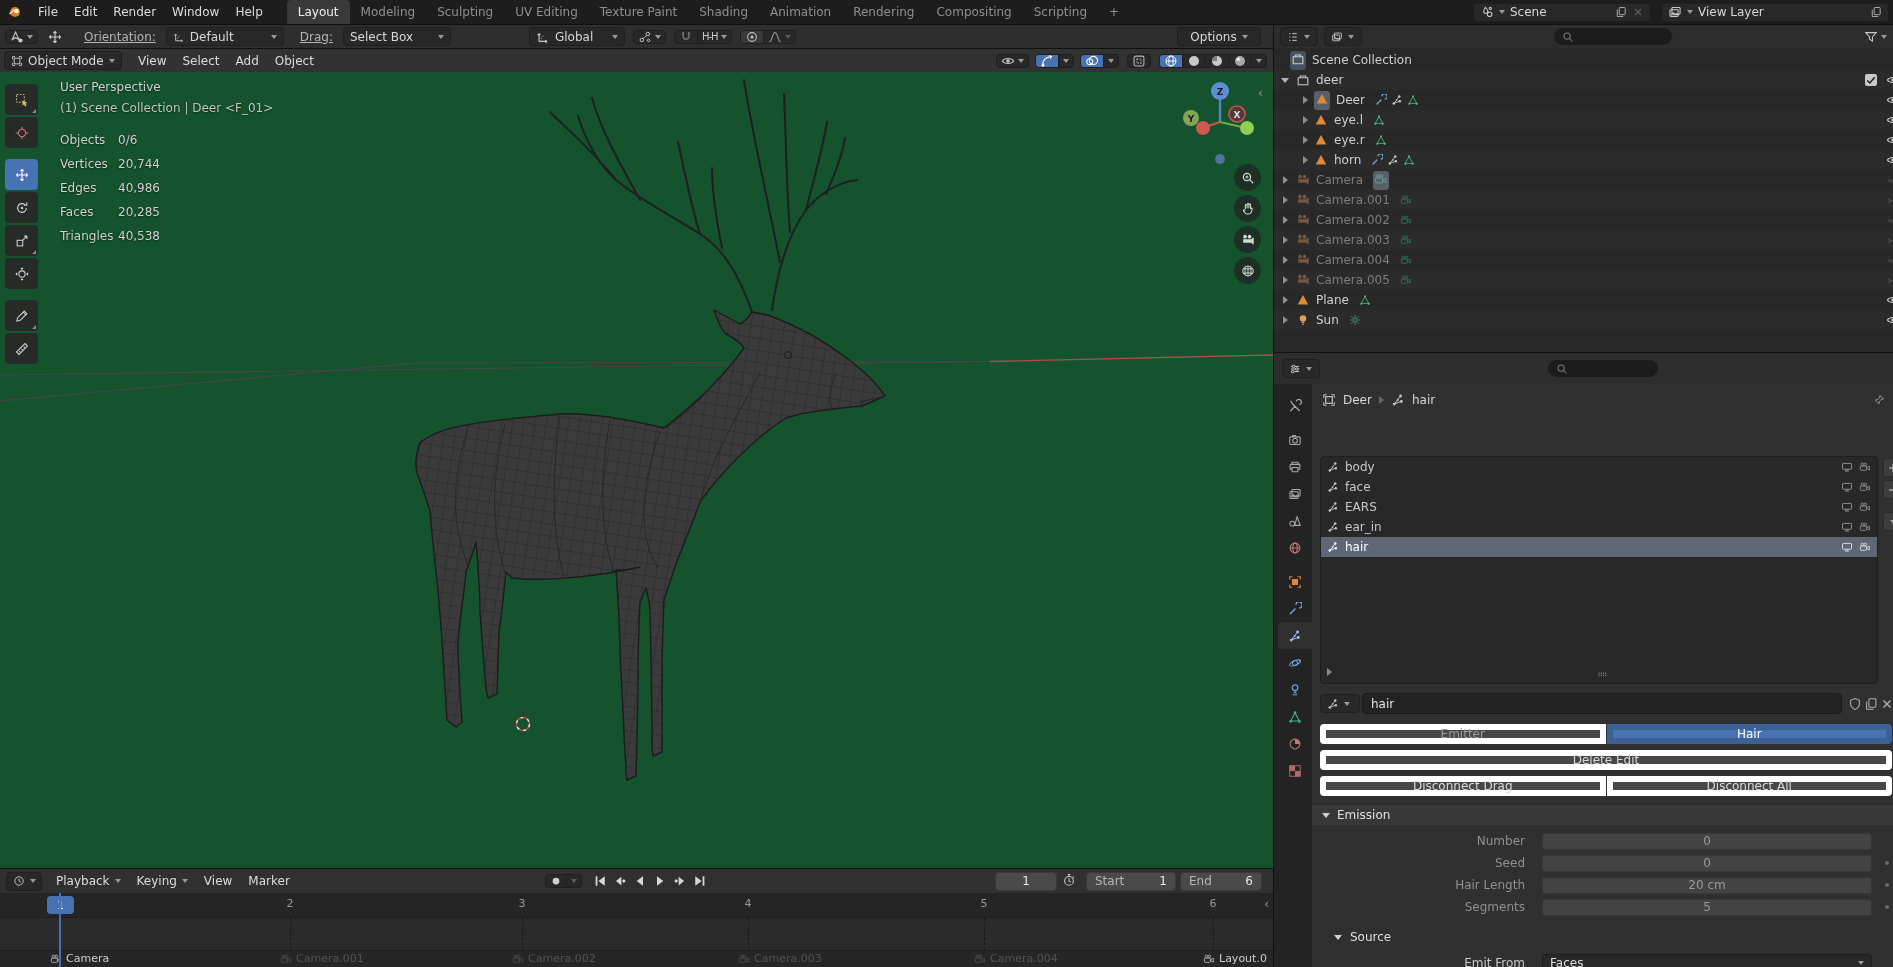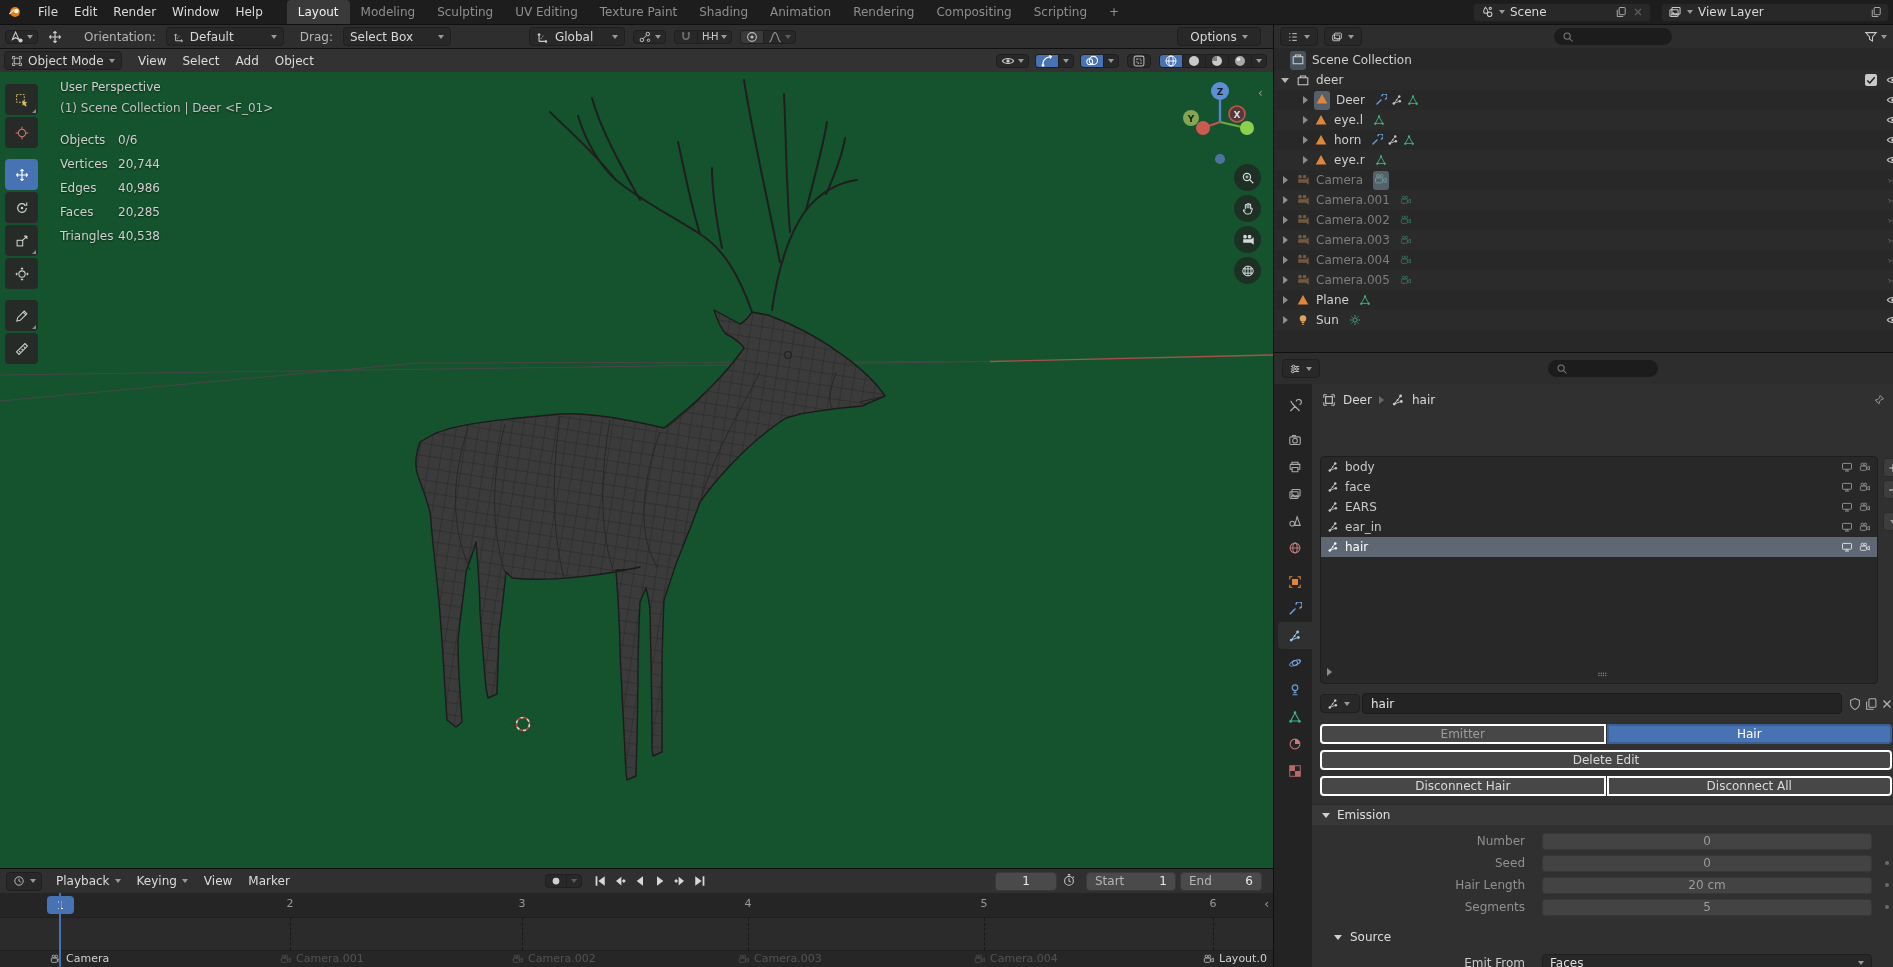--- a/index.html
+++ b/index.html
@@ -18,21 +18,21 @@
   #outliner { position:absolute; left:1274px; top:25px; width:619px; height:327px; background:#282828; overflow:hidden; }
   #properties { position:absolute; left:1274px; top:353px; width:619px; height:614px; background:#303030; overflow:hidden; }
 
   
   .menu-item { padding:0 8px; height:20px; display:flex; align-items:center; color:#dcdcdc; border-radius:3px; }
   .wtab { padding:0 11px; height:24px; display:flex; align-items:center; color:#8f8f8f; font-size:12px; }
   .wtab.active { background:#3a3a3a; color:#f0f0f0; border-radius:4px 4px 0 0; }
   .dd { background:#282828; border:1px solid #1f1f1f; border-radius:4px; height:19px; display:flex; align-items:center; gap:5px; padding:0 6px; color:#d8d8d8; }
   .caret { width:0; height:0; border-left:3.5px solid transparent; border-right:3.5px solid transparent; border-top:4px solid #9a9a9a; flex:none; }
   .caret.dim { border-top-color:#5d5d5d; }
-  .lbl { color:#b5b5b5; }
+  .lbl { color:#b5b5b5;text-decoration:underline; }
   .hbtn { height:19px; border-radius:4px; display:flex; align-items:center; justify-content:center; padding:0 4px; background:transparent; }
   .seg { display:flex; background:#282828; border:1px solid #1f1f1f; border-radius:4px; overflow:hidden; height:14px; align-items:stretch; }
   .seg > div { display:flex; align-items:center; justify-content:center; padding:0 4px; border-right:1px solid #1f1f1f; }
   .seg > div:last-child { border-right:none; }
   .seg .on { background:#4772b3; }
   .tri-r { width:0; height:0; border-top:4px solid transparent; border-bottom:4px solid transparent; border-left:5px solid #8d8d8d; }
   .tri-d { width:0; height:0; border-left:4px solid transparent; border-right:4px solid transparent; border-top:5px solid #b5b5b5; }
 
   
   #toolcol { position:absolute; left:5px; top:12px; width:33px; display:flex; flex-direction:column; gap:2px; }
@@ -71,21 +71,21 @@
   #pmain { position:absolute; left:38px; top:31px; width:581px; height:583px; }
   .crumb { display:flex; align-items:center; gap:7px; padding:9px 10px 4px 10px; color:#d8d8d8; }
   .plist { position:absolute; left:8px; top:72px; width:558px; height:228px; background:#282828; border:1px solid #1e1e1e; border-radius:4px; overflow:hidden; }
   .plist-row { height:20px; display:flex; align-items:center; padding:0 6px; gap:6px; color:#c8c8c8; position:relative; }
   .plist-row.sel { background:#5f6774; color:#fff; }
   .plist-row .rt { position:absolute; right:6px; display:flex; gap:6px; align-items:center; }
   .plist-foot { position:absolute; bottom:3px; left:6px; right:6px; display:flex; color:#8a8a8a; }
   .sidebtn { position:absolute; width:19px; height:19px; background:#3d3d3d; border:1px solid #2a2a2a; border-radius:3px; display:flex; align-items:center; justify-content:center; color:#c9c9c9; }
   .namerow { position:absolute; left:8px; top:308px; width:574px; height:23px; display:flex; gap:2px; align-items:center; }
   .namefield { flex:1; height:21px; background:#232323; border:1px solid #1a1a1a; border-radius:4px; display:flex; align-items:center; padding:0 8px; color:#e2e2e2; }
-  .btn { background:#474747; border:2px solid #ffffff; border-radius:4px; height:20px; display:flex; align-items:center; justify-content:center; color:#dadada; }
+  .btn { background:#474747; border:6px solid #ffffff; border-radius:4px; height:20px; display:flex; align-items:center; justify-content:center; color:#dadada; }
   .btnrow { position:absolute; left:8px; width:572px; display:flex; gap:1px; }
   .btn.is-on { background:#4772b3; border-color:#3c5f96; color:#fff; }
   .btn.dimtx { color:#9d9d9d; }
   .panelhdr { position:absolute; left:0; width:581px; height:21px; background:#383838; display:flex; align-items:center; gap:7px; padding:0 10px; color:#e0e0e0; border-top:1px solid #2a2a2a; }
   .prow { position:absolute; left:0; width:581px; height:18px; display:flex; align-items:center; }
   .prow .pl { width:230px; text-align:right; padding-right:17px; color:#909090; }
   .pfield { width:330px; height:17px; background:#434343; border:1px solid #373737; border-radius:3px; color:#9c9c9c; display:flex; align-items:center; justify-content:center; }
   .pdrop { width:330px; height:18px; background:#282828; border:1px solid #1e1e1e; border-radius:4px; color:#dedede; display:flex; align-items:center; padding:0 7px; }
   .deco { position:absolute; right:4px; width:4px; height:4px; border-radius:50%; background:#6a6a6a; }
 
@@ -1004,51 +1004,51 @@
           </svg>
         </div>
     </div>
     <div class="orow">
       <div style="width:40px; display:flex; justify-content:flex-end; padding-right:6px">
           <span class="tri-r"></span>
         </div>
       <svg class="ic" viewBox="0 0 16 16" style="color:#e0883a">
           <use href="#sym-meshobj"></use>
         </svg>
+      <span class="name">eye.r</span>
+      <div class="oext">
+          <svg class="ic12" viewBox="0 0 16 16" style="color:#3fb57f">
+            <use href="#sym-meshdata"></use>
+          </svg>
+        </div>
+      <div class="oright">
+          <svg class="ic" viewBox="0 0 16 16" style="color:#c8c8c8">
+            <use href="#sym-eye"></use>
+          </svg>
+        </div>
+    </div>
+    <div class="orow">
+      <div style="width:40px; display:flex; justify-content:flex-end; padding-right:6px">
+          <span class="tri-r"></span>
+        </div>
+      <svg class="ic" viewBox="0 0 16 16" style="color:#e0883a">
+          <use href="#sym-meshobj"></use>
+        </svg>
       <span class="name">horn</span>
       <div class="oext">
         <svg class="ic12" viewBox="0 0 16 16" style="color:#6fa2dd">
             <use href="#sym-wrench"></use>
           </svg>
         <svg class="ic12" viewBox="0 0 16 16" style="color:#c9c9c9">
             <use href="#sym-particles"></use>
           </svg>
         <svg class="ic12" viewBox="0 0 16 16" style="color:#3fb57f">
             <use href="#sym-meshdata"></use>
           </svg>
       </div>
-      <div class="oright">
-          <svg class="ic" viewBox="0 0 16 16" style="color:#c8c8c8">
-            <use href="#sym-eye"></use>
-          </svg>
-        </div>
-    </div>
-    <div class="orow">
-      <div style="width:40px; display:flex; justify-content:flex-end; padding-right:6px">
-          <span class="tri-r"></span>
-        </div>
-      <svg class="ic" viewBox="0 0 16 16" style="color:#e0883a">
-          <use href="#sym-meshobj"></use>
-        </svg>
-      <span class="name">eye.r</span>
-      <div class="oext">
-          <svg class="ic12" viewBox="0 0 16 16" style="color:#3fb57f">
-            <use href="#sym-meshdata"></use>
-          </svg>
-        </div>
       <div class="oright">
           <svg class="ic" viewBox="0 0 16 16" style="color:#c8c8c8">
             <use href="#sym-eye"></use>
           </svg>
         </div>
     </div>
     <div class="orow dim">
       <div style="width:22px; display:flex; justify-content:center">
           <span class="tri-r"></span>
         </div>
@@ -1430,21 +1430,21 @@
 
     <div class="btnrow" style="top:340px">
       <div class="btn dimtx" style="flex:1; border-radius:4px 0 0 4px">Emitter</div>
       <div class="btn is-on" style="flex:1; border-radius:0 4px 4px 0">Hair</div>
     </div>
 
     <div class="btnrow" style="top:366px">
       <div class="btn" style="flex:1">Delete Edit</div>
     </div>
     <div class="btnrow" style="top:392px">
-      <div class="btn" style="flex:1; border-radius:4px 0 0 4px">Disconnect Hair</div>
+      <div class="btn" style="flex:1; border-radius:4px 0 0 4px">Disconnect Drag</div>
       <div class="btn" style="flex:1; border-radius:0 4px 4px 0">Disconnect All</div>
     </div>
 
     <div class="panelhdr" style="top:420px">
       <span class="tri-d" style="border-top-color:#d0d0d0"></span>
       <span>Emission</span>
     </div>
     <div class="prow" style="top:448px">
       <span class="pl">Number</span>
       <div class="pfield">

